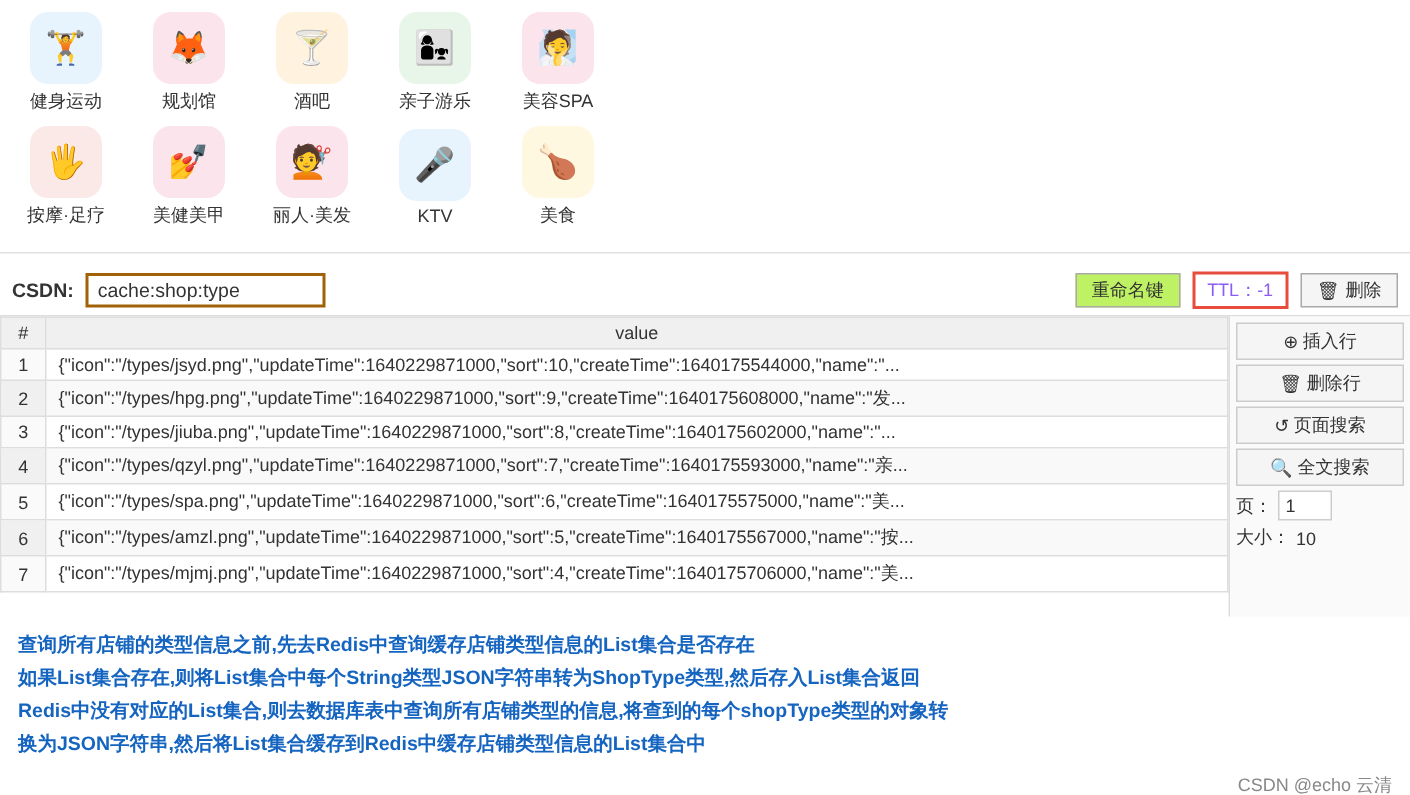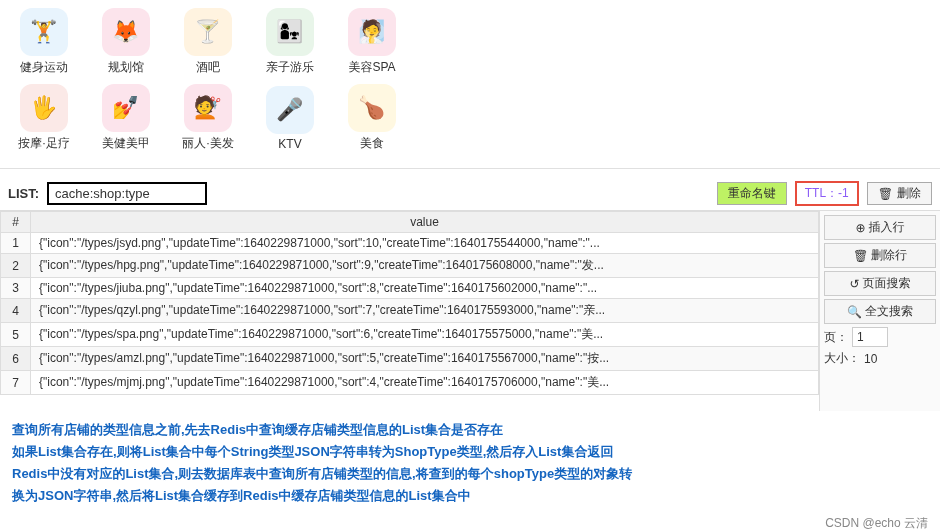--- a/index.html
+++ b/index.html
@@ -58,21 +58,21 @@
       gap: 8px;
       border-bottom: 1px solid #ddd;
     }
     .list-label {
       font-weight: bold;
       font-size: 13px;
       color: #333;
       white-space: nowrap;
     }
     .list-key-input {
-      border: 2px solid #000000;
+      border: 2px solid #a16207;
       padding: 2px 6px;
       font-size: 13px;
       outline: none;
       color: #333;
       width: 160px;
     }
     .spacer { flex: 1; }
     .rename-btn {
       border: 1px solid #aaa;
       background: #bef264;
@@ -244,21 +244,21 @@
       <div class="icon-item">
       <div class="icon-circle" style="background:#fff8e1;">🍗</div>
       <span class="icon-label">美食</span>
     </div>
     </div>
 </div>
 
 <div class="divider"></div>
 
 <div class="list-section">
-  <span class="list-label">LIST:</span>
+  <span class="list-label">CSDN:</span>
   <input class="list-key-input" value="cache:shop:type" style="">
   <div class="spacer"></div>
   <button class="rename-btn">重命名键</button>
   <span class="ttl-box">TTL：-1</span>
   <button class="del-btn">
     <span>🗑</span>
     <span>删除</span>
   </button>
 </div>
 

